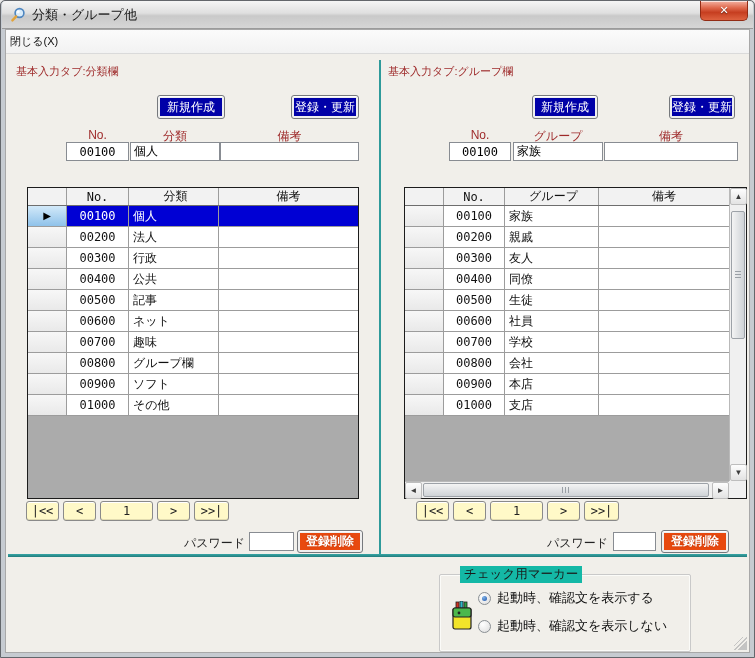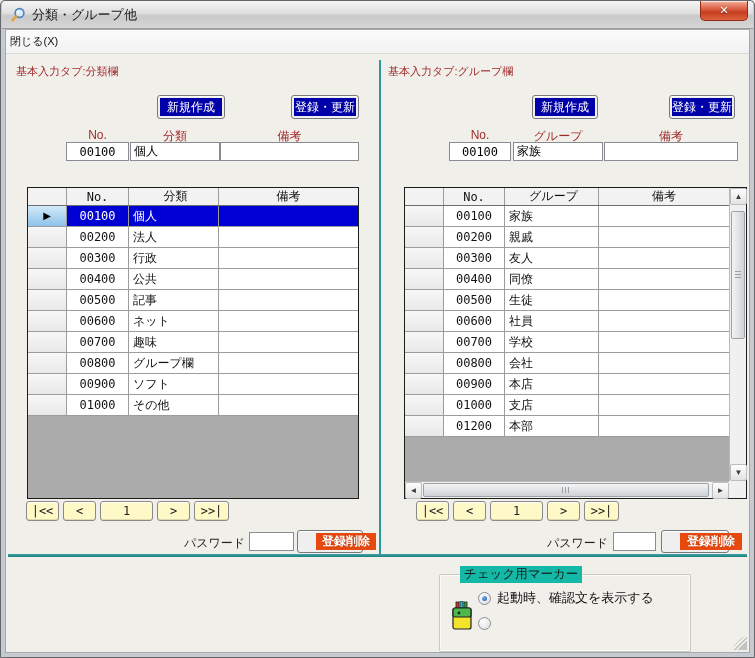--- a/index.html
+++ b/index.html
@@ -42,21 +42,21 @@
   .panel-right{left:380px;width:367px;}
   .phead{position:absolute;color:var(--accent-red);font-size:11px;white-space:nowrap;}
   .panel-left .phead{left:10px;top:10px;}
   .panel-right .phead{left:2px;top:10px;}
 
   .btn3d{position:absolute;height:24px;background:#EFEFEF;border:1px solid #76797D;
          border-radius:3px;padding:2px;box-shadow:inset 0 1px 0 #FFF;cursor:pointer;}
   .btn3d .face{width:100%;height:100%;display:flex;align-items:center;justify-content:center;
                font-size:12px;color:#FFF;white-space:nowrap;}
   .face-navy{background:var(--button-navy);}
-  .face-orange{background:var(--button-orange);font-weight:bold;text-shadow:0 0 2px #B33000;margin-left:16px;}
+  .face-orange{background:var(--button-orange);font-weight:bold;text-shadow:0 0 2px #B33000;}
 
   .panel-left  .btn-new{left:151px;top:41px;width:68px;}
   .panel-left  .btn-upd{left:285px;top:41px;width:68px;}
   .panel-right .btn-new{left:146px;top:41px;width:66px;}
   .panel-right .btn-upd{left:283px;top:41px;width:66px;}
 
   .flabel{position:absolute;top:74px;color:var(--accent-red);font-size:12px;text-align:center;}
   .panel-left  .fl-no{left:60px;width:63px;}
   .panel-left  .fl-name{left:124px;width:90px;}
   .panel-left  .fl-note{left:214px;width:139px;}
@@ -389,26 +389,20 @@
               </div>
 
               <div class="grid-row">
                 <div class="g-cell c-sel"></div>
                 <div class="g-cell c-no">01000</div>
                 <div class="g-cell c-name">支店</div>
                 <div class="g-cell c-note"></div>
               </div>
 
 
-              <div class="grid-row">
-                <div class="g-cell c-sel"></div>
-                <div class="g-cell c-no">01200</div>
-                <div class="g-cell c-name">本部</div>
-                <div class="g-cell c-note"></div>
-              </div>
 
             </div>
         </div>
         <div class="vscroll">
           <div class="sb-btn sb-up">▲</div>
           <div class="v-thumb"></div>
           <div class="sb-btn sb-down">▼</div>
         </div>
         <div class="hscroll">
           <div class="sb-btn sb-left">◄</div>
@@ -442,18 +436,19 @@
         <rect x="3" y="7" width="18" height="21" rx="2" fill="#F2E42A" stroke="#222" stroke-width="1.2"></rect>
         <rect x="3" y="7" width="18" height="9" rx="2" fill="#4CB84C" stroke="#222" stroke-width="1.2"></rect>
         <circle cx="9" cy="12" r="1.4" fill="#222"></circle>
       </svg>
       <div class="opt opt-1">
         <span class="radio on"></span>
         <span>起動時、確認文を表示する</span>
       </div>
       <div class="opt opt-2">
         <span class="radio"></span>
+        <span>起動時、確認文を表示しない</span>
       </div>
     </div>
 
     <div class="resize-grip"></div>
   </div>
 </div>
 
 </body></html>

